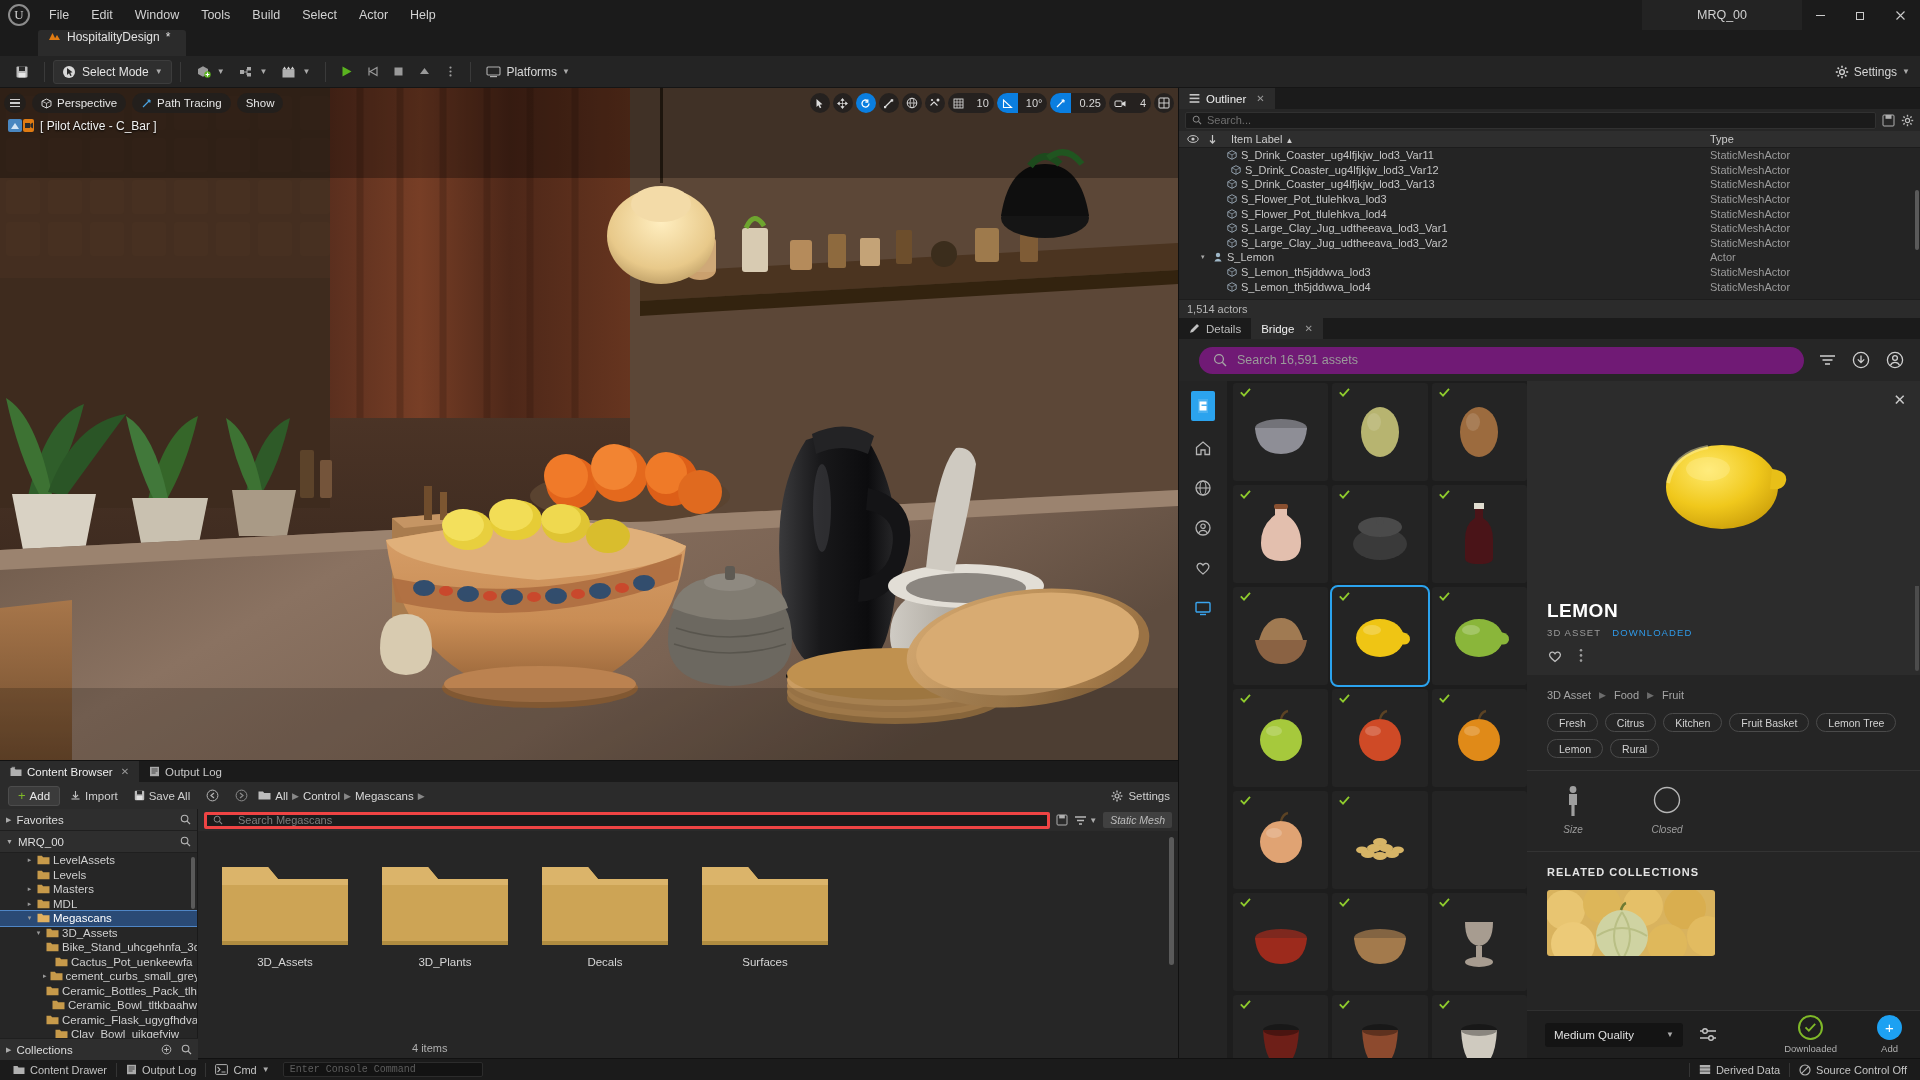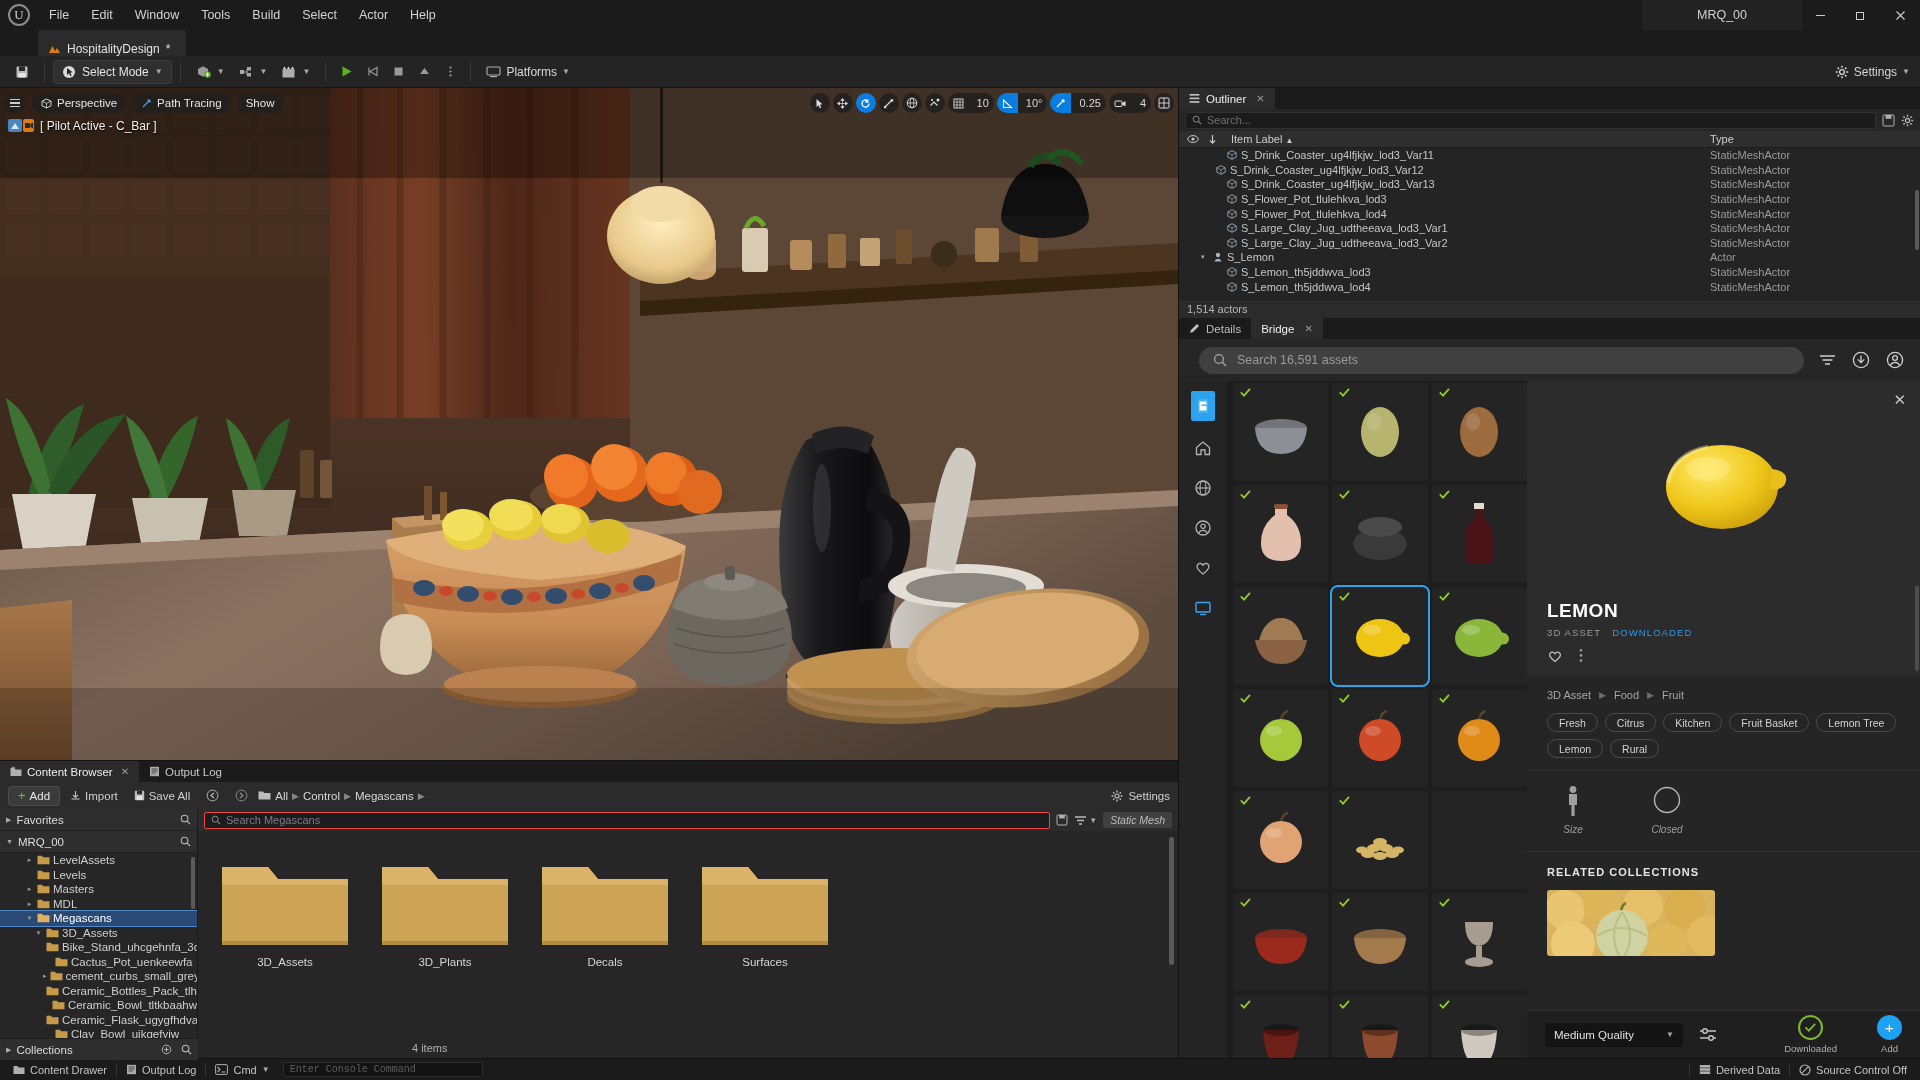--- a/index.html
+++ b/index.html
@@ -35,21 +35,21 @@
     position:absolute; right: 118px; top: 0; height:30px; line-height:30px;
     font-size: 12.5px; color: #d0d0d0; width: 160px; text-align:center;
     background: #232323;
   }
   .win-btns { position:absolute; right:0; top:0; height:30px; display:flex; }
   .win-btn { width:40px; height:30px; display:flex; align-items:center; justify-content:center; color:#cfcfcf; }
 
   
   .tabrow { height: 26px; background:#1b1b1b; display:flex; align-items:flex-end; flex:0 0 26px; }
   .level-tab {
-    margin-left: 38px; height: 26px; background: #2b2b2b; display:flex; align-items:flex-end;
+    margin-left: 38px; height: 26px; background: #2b2b2b; display:flex; align-items:flex-start;
     padding: 0 16px 0 10px; border-top-left-radius:3px; border-top-right-radius:3px;
     font-size: 12px; color:#e2e2e2; gap:6px; min-width: 130px;
   }
   .lt-icon { width:13px; height:13px; display:block; }
 
   
   .toolbar {
     height: 32px; background: #242424; flex:0 0 32px; display:flex; align-items:center;
     padding: 0 8px; gap: 0px; border-bottom:1px solid #151515; position:relative;
   }
@@ -142,22 +142,22 @@
     height:14.5px; display:flex; align-items:center; gap:3px; padding-left:4px; color:#cfcfcf;
     white-space:nowrap; overflow:hidden;
   }
   .tr.sel { background:#2a4a75; outline:1px solid #4f86c6; color:#fff; }
   .tw { width:9px; font-size:7px; color:#999; display:flex; align-items:center; justify-content:center; }
   .fold { width:13px; height:10px; flex:0 0 13px; }
 
   .cb-assets { flex:1; display:flex; flex-direction:column; background:#262626; min-width:0; }
   .assets-top { height:22px; display:flex; align-items:center; gap:6px; padding:0 6px; background:#2b2b2b; flex:0 0 22px; }
   .srch {
-    flex:1; height:17px; background:#1c1c1c; border:1px solid #ef4444; border-radius:2px;
-    display:flex; align-items:center; gap:5px; padding:0 6px; font-size:11px; color:#7d7d7d;
+    flex:1; height:17px; background:#1c1c1c; border:3px solid #ef4444; border-radius:2px;
+    display:flex; align-items:center; gap:15px; padding:0 6px; font-size:11px; color:#7d7d7d;
   }
   .chip { height:16px; background:#404040; border-radius:2px; padding:0 7px; display:flex; align-items:center; font-size:10.5px; color:#bdbdbd;font-style:italic; }
   .assets-grid { flex:1; padding: 22px 0 0 22px; display:flex; gap:30px; align-items:flex-start; position:relative; }
   .folder-card { width:130px; display:flex; flex-direction:column; align-items:center; gap:8px; }
   .folder-ic { width:130px; height:95px; position:relative; }
   .folder-lbl { font-size:11.5px; color:#d6d6d6; }
   .cb-status { height:20px; flex:0 0 20px; background:#262626; display:flex; align-items:center; padding-left:214px; font-size:11px; color:#b0b0b0; }
 
   .cb-collections {
     position:absolute; left:0; bottom:20px; width:198px; height:22px; background:#2e2e2e;
@@ -189,21 +189,21 @@
   .ol-row { height:14.6px; display:flex; align-items:center; font-size:11px; color:#c6c6c6; }
   .ol-name { flex:1; display:flex; align-items:center; gap:4px; white-space:nowrap; overflow:hidden; }
   .ol-type { width:210px; color:#9b9b9b; font-size:11px; }
   .ol-status { height:19px; flex:0 0 19px; background:#2b2b2b; display:flex; align-items:center; padding-left:8px; font-size:11px; color:#b6b6b6; border-top:1px solid #1d1d1d;}
   .ol-scroll { position:absolute; right:1px; top:42px; width:4px; height:60px; background:#5a5a5a; border-radius:2px; }
 
   
   .bridge { flex:1; display:flex; flex-direction:column; background:#1d1d1d; min-height:0; }
   .br-top { height:42px; flex:0 0 42px; display:flex; align-items:center; background:#262626; padding-left:20px; padding-right:14px; gap:12px; }
   .br-srch {
-    flex:1; height:27px; background:#404040; border-radius:14px; display:flex; align-items:center;
+    flex:1; height:27px; background:#701a75; border-radius:14px; display:flex; align-items:center;
     gap:10px; padding:0 14px; font-size:12.5px; color:#9a9a9a;
   }
   .br-ic { width:22px; height:22px; display:flex; align-items:center; justify-content:center; color:#cfcfcf; }
   .br-body { flex:1; display:flex; min-height:0; }
   .br-rail { width:48px; background:#242424; display:flex; flex-direction:column; align-items:center; padding-top:10px; gap:14px; }
   .rail-ic { width:26px; height:26px; display:flex; align-items:center; justify-content:center; color:#b4b4b4; border-radius:3px; }
   .rail-ic.sel { color:#3aa5ef; }
   .br-grid { width: 300px; background:#1d1d1d; padding:2px 0 0 6px; display:grid; grid-template-columns: repeat(3, 1fr); gap:4px; align-content:start; overflow:hidden; }
   .cell { position:relative; height:98px; background:#242424; border-radius:3px; display:flex; align-items:center; justify-content:center; }
   .cell.sel { outline:2px solid #2ba3ee; border-radius:6px; }
@@ -1123,21 +1123,21 @@
                 <span style="font-size:7px;color:#aaa;width:8px;display:inline-block"></span>
                 <svg width="10" height="10" viewBox="0 0 10 10">
                   <path d="M0.8 2.8 L5 0.7 L9.2 2.8 L9.2 7.2 L5 9.3 L0.8 7.2 Z" fill="none" stroke="#9aa8b5" stroke-width="0.9"></path>
                   <path d="M0.8 2.8 L5 4.9 L9.2 2.8 M5 4.9 L5 9.3" fill="none" stroke="#9aa8b5" stroke-width="0.7"></path>
                 </svg>
                 <span>S_Drink_Coaster_ug4lfjkjw_lod3_Var11</span>
               </div>
               <div class="ol-type">StaticMeshActor</div>
             </div>
             <div class="ol-row">
-              <div class="ol-name" style="padding-left:25px">
+              <div class="ol-name" style="padding-left:40px">
                 <span style="font-size:7px;color:#aaa;width:8px;display:inline-block"></span>
                 <svg width="10" height="10" viewBox="0 0 10 10">
                   <path d="M0.8 2.8 L5 0.7 L9.2 2.8 L9.2 7.2 L5 9.3 L0.8 7.2 Z" fill="none" stroke="#9aa8b5" stroke-width="0.9"></path>
                   <path d="M0.8 2.8 L5 4.9 L9.2 2.8 M5 4.9 L5 9.3" fill="none" stroke="#9aa8b5" stroke-width="0.7"></path>
                 </svg>
                 <span>S_Drink_Coaster_ug4lfjkjw_lod3_Var12</span>
               </div>
               <div class="ol-type">StaticMeshActor</div>
             </div>
             <div class="ol-row">

